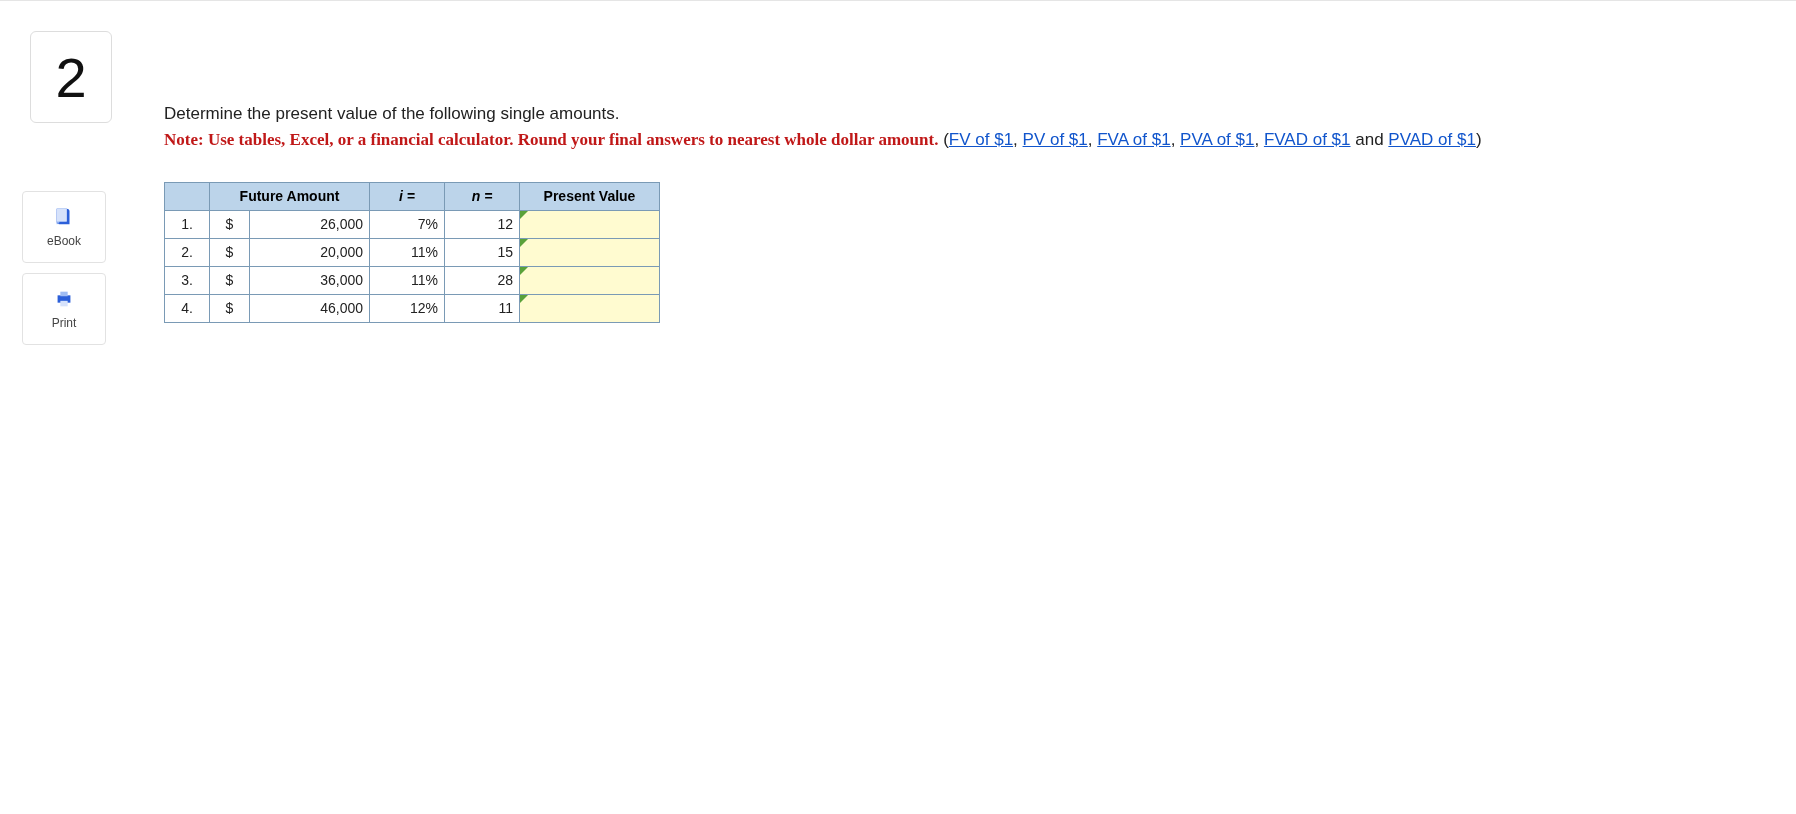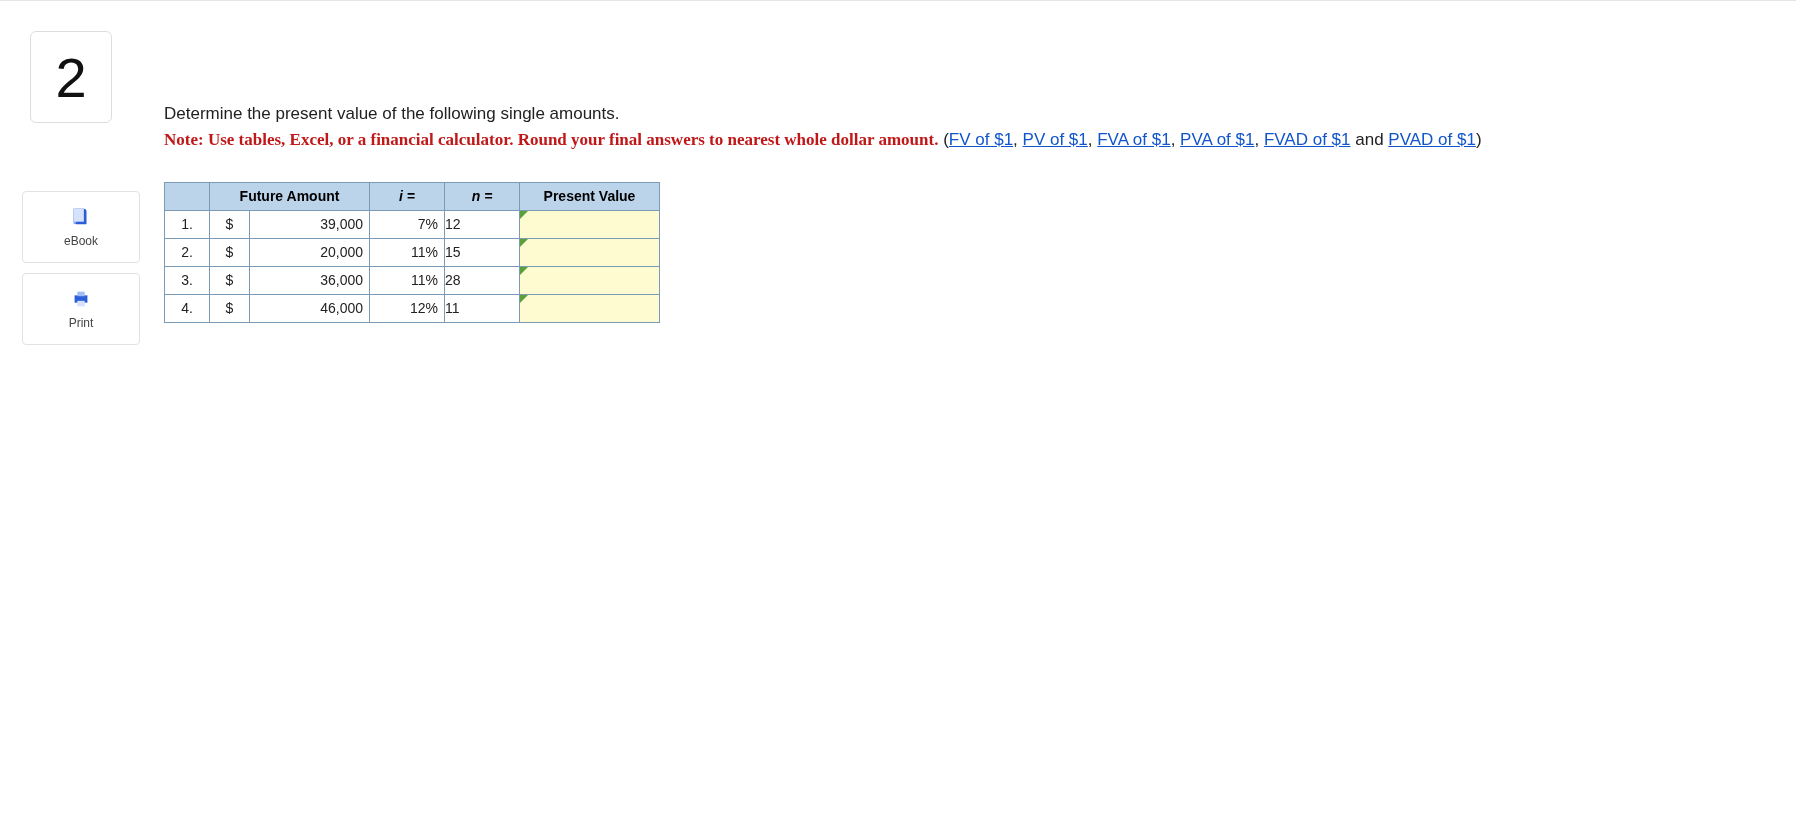--- a/index.html
+++ b/index.html
@@ -1,36 +1,36 @@
 <!DOCTYPE html>
 <html><head>
 <meta charset="utf-8">
 <style>
   html,body{margin:0;padding:0;font-family:Arial,Helvetica,sans-serif;font-size:15px;color:#333;background:#fff;}
   .page{position:relative;width:1796px;height:814px;border-top:1px solid #e5e5e5;box-sizing:border-box;}
   
   .qnum{position:absolute;left:30px;top:30px;width:80px;height:90px;border:1px solid #ddd;border-radius:6px;display:flex;align-items:center;justify-content:center;font-size:56px;font-weight:400;color:#111;}
   
-  .side{position:absolute;left:22px;top:190px;width:118px;}
+  .side{position:absolute;left:22px;top:190px;width:84px;}
   .side-btn{border:1px solid #e2e2e2;border-radius:4px;height:70px;margin-bottom:10px;display:flex;flex-direction:column;align-items:center;justify-content:center;cursor:pointer;font-size:12px;color:#444;}
   .side-btn svg{width:22px;height:22px;margin-bottom:6px;}
   
   .content{position:absolute;left:164px;top:100px;right:40px;color:#222;font-size:17px;line-height:1.5;}
   .note{color:#c01818;font-weight:700;font-family:Liberation Serif, serif;}
   a.ref{color:#1155cc;text-decoration:underline;}
   
   table.pv{border-collapse:collapse;margin-top:30px;font-size:14px;}
   table.pv th,table.pv td{border:1px solid #7a9ab5;padding:0;height:28px;box-sizing:border-box;}
   table.pv thead th{background:#bcd4ea;font-weight:700;color:#000;}
   table.pv thead th.i-col{font-style:italic;}
   .col-rownum{width:45px;text-align:center;background:#fff;}
   .col-cur{width:40px;text-align:center;}
   .col-amt{width:120px;text-align:right;padding-right:6px!important;}
   .col-i{width:75px;text-align:right;padding-right:6px!important;}
-  .col-n{width:75px;padding-right:6px!important;}
+  .col-n{width:75px;text-align:right;padding-right:6px!important;}
   .col-pv{width:140px;}
   .pv-input{position:relative;background:#fffbd0;height:100%;width:100%;box-sizing:border-box;}
   .pv-input::before{content:"";position:absolute;left:0;top:0;border-style:solid;border-width:8px 8px 0 0;border-color:#5aa13a transparent transparent transparent;}
   thead .col-rownum{background:#bcd4ea;}
 </style>
 </head>
 <body>
 
 <div class="page">
 
@@ -70,21 +70,21 @@
           <th colspan="2">Future Amount</th>
           <th class="i-col" style="width:75px">i =</th>
           <th class="i-col" style="width:75px">n =</th>
           <th style="width:140px">Present Value</th>
         </tr>
       </thead>
       <tbody>
         <tr>
           <td class="col-rownum">1.</td>
           <td class="col-cur">$</td>
-          <td class="col-amt">39,000</td>
+          <td class="col-amt">26,000</td>
           <td class="col-i">7%</td>
           <td class="col-n">12</td>
           <td class="col-pv">
               <div class="pv-input"></div>
             </td>
         </tr>
         <tr>
           <td class="col-rownum">2.</td>
           <td class="col-cur">$</td>
           <td class="col-amt">20,000</td>

